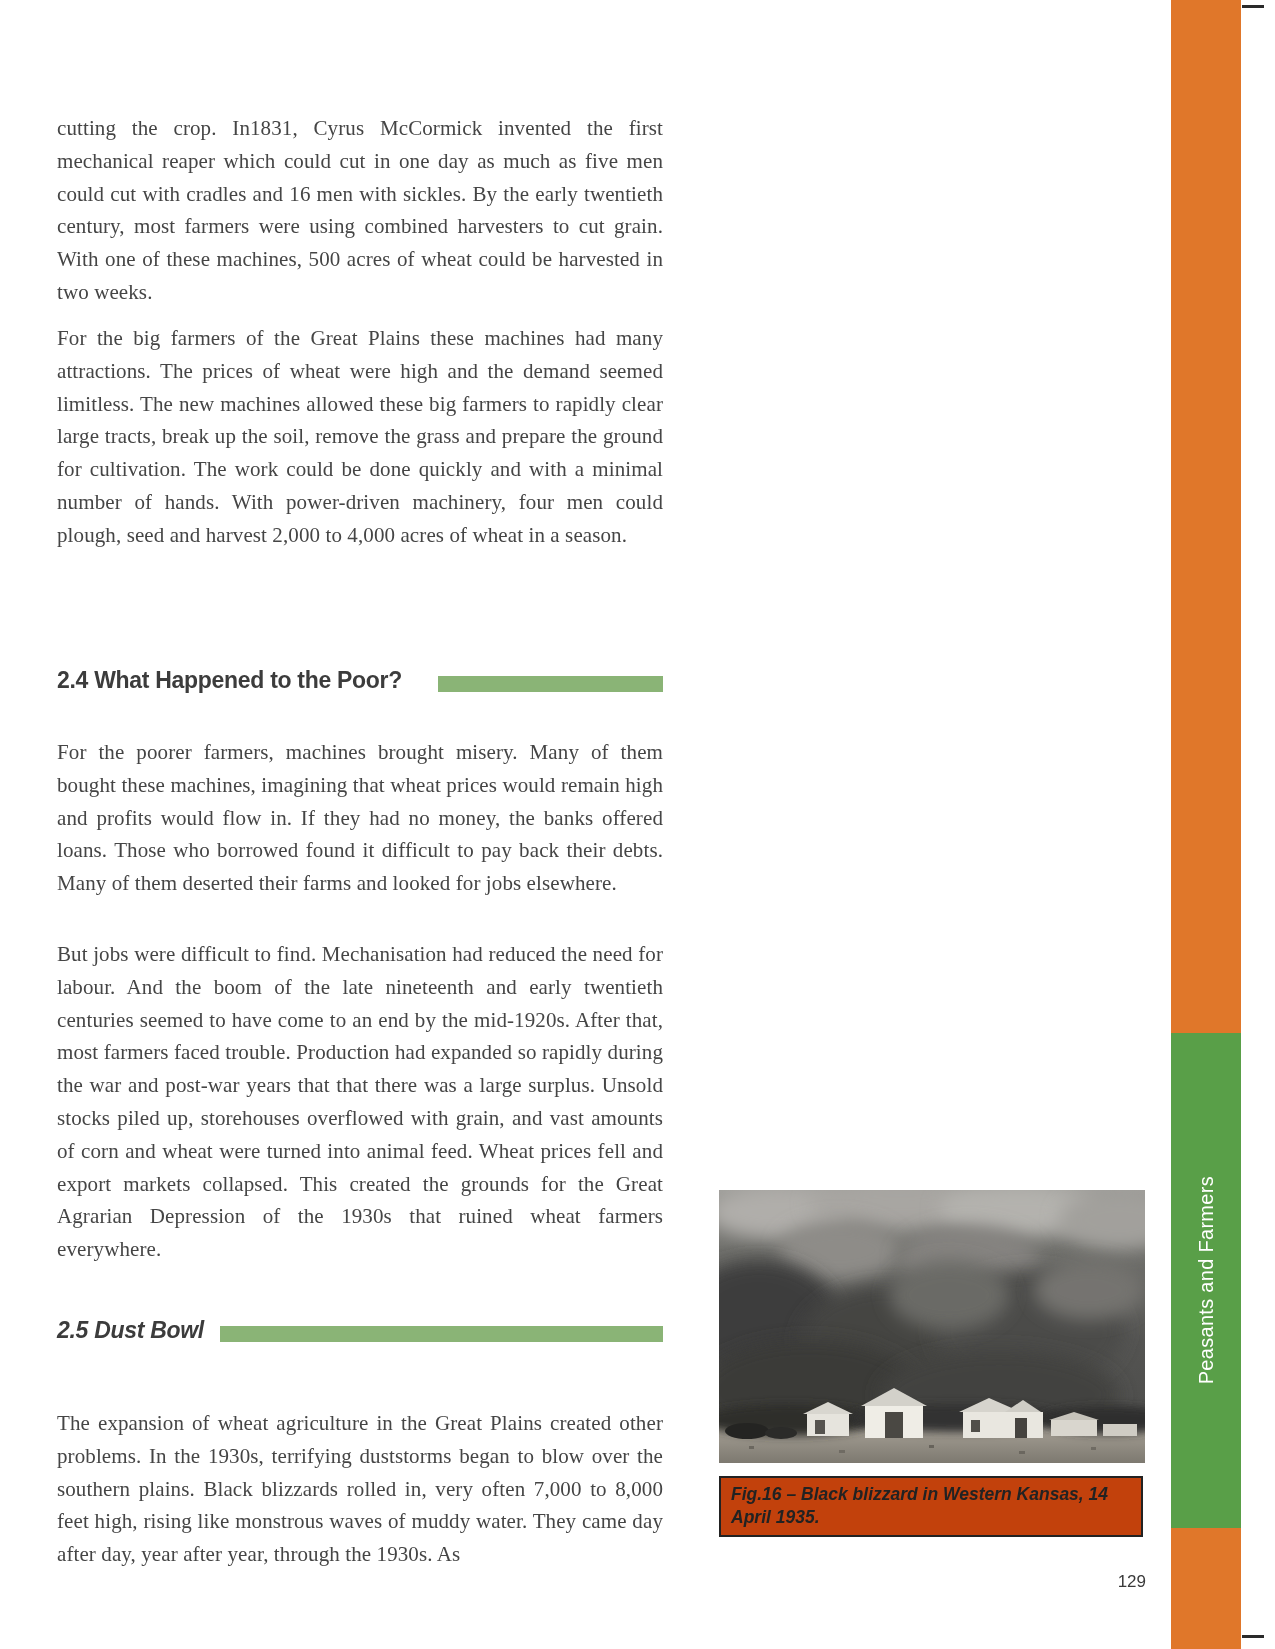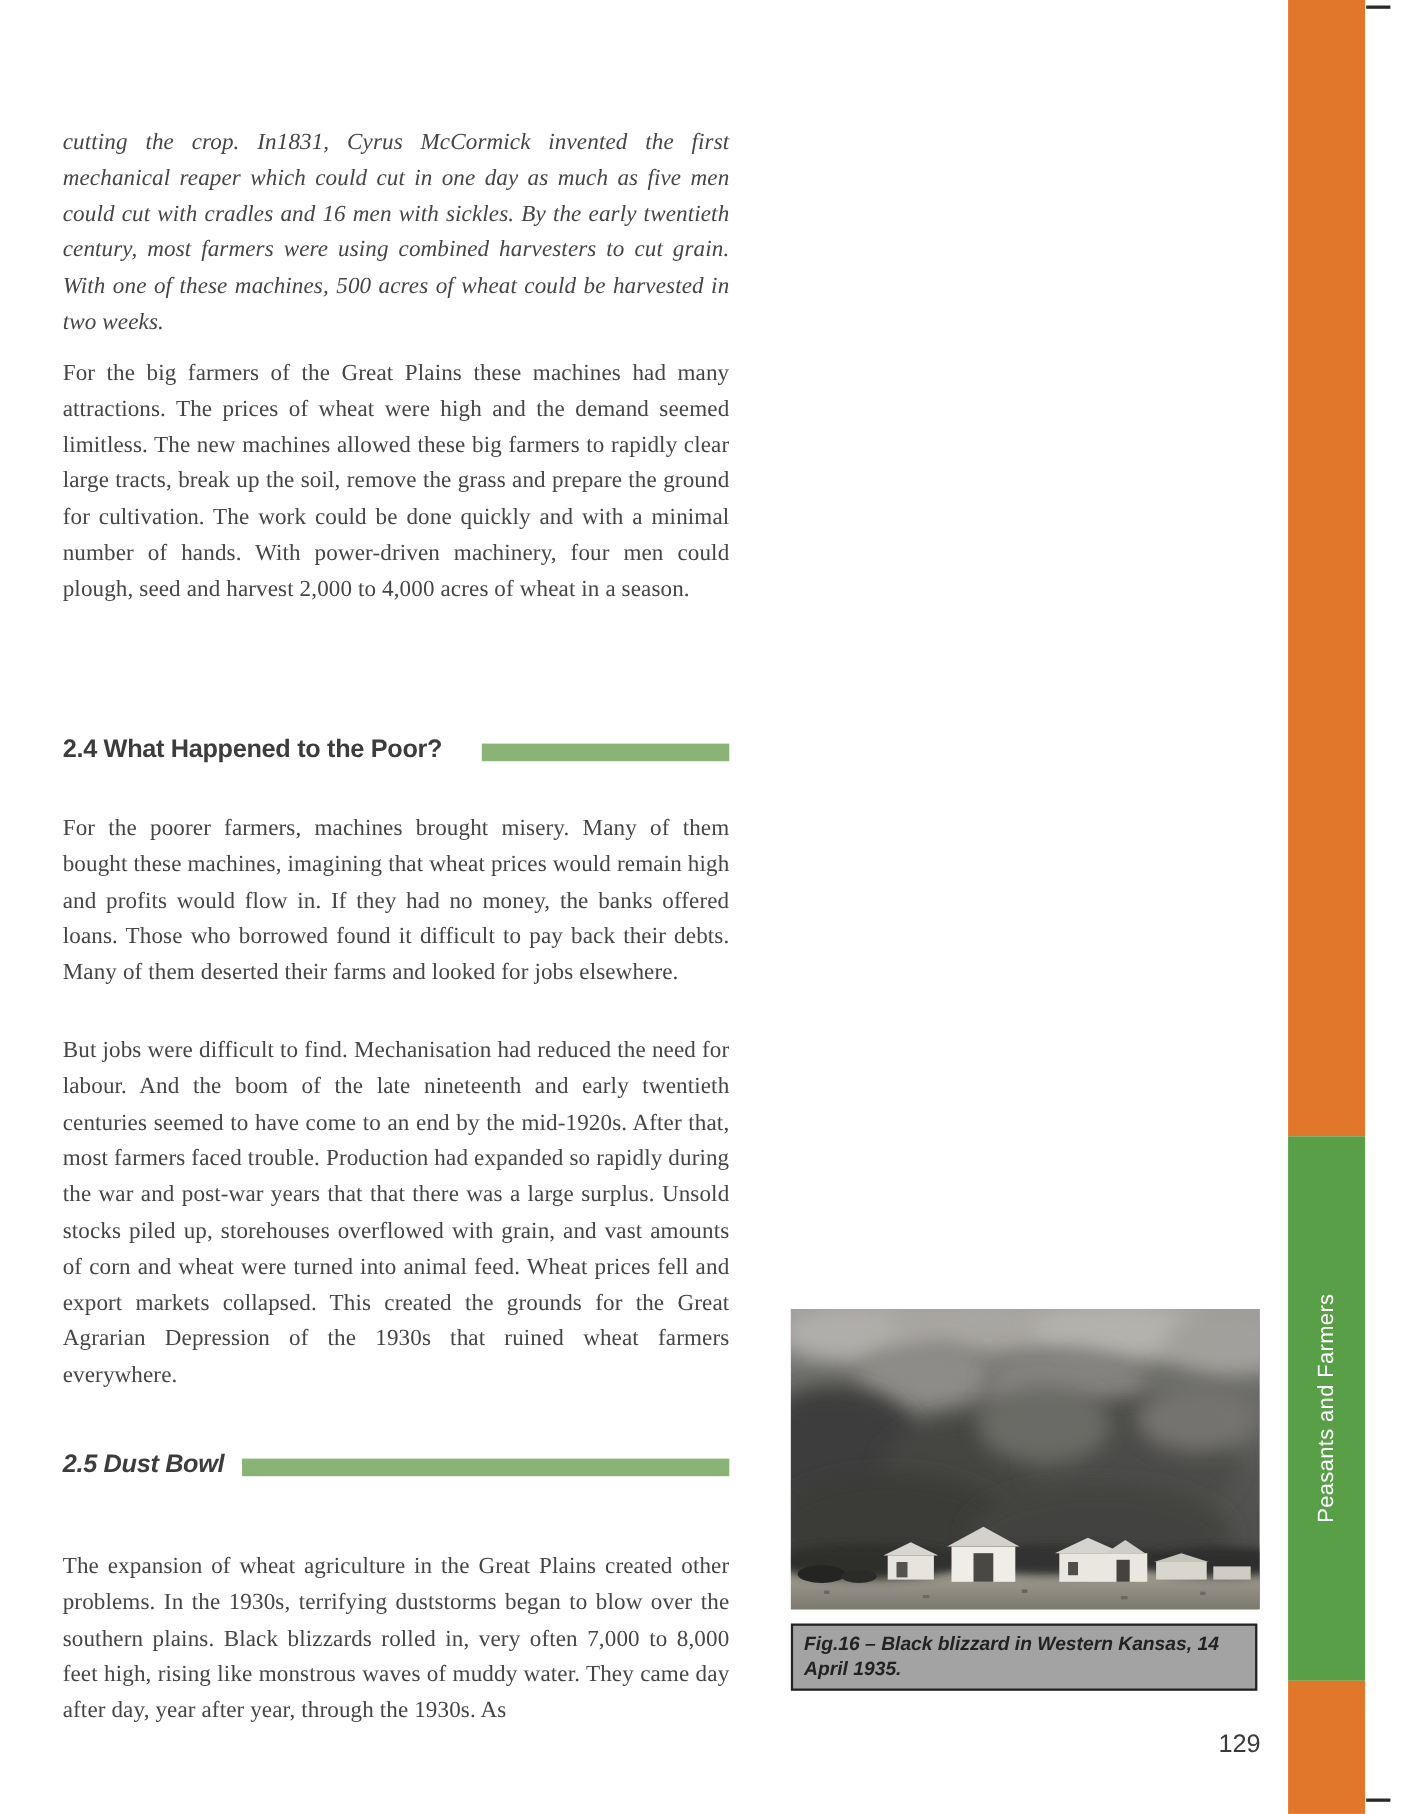--- a/index.html
+++ b/index.html
@@ -25,46 +25,46 @@
   .heading .rule{
     flex:1;height:16px;background:var(--green-bar);
     margin-left:16px;margin-bottom:2px;
   }
   .photo{
     position:absolute;left:719px;top:1190px;width:426px;height:273px;
     background:#555;
   }
   .caption-box{
     position:absolute;left:719px;top:1476px;width:424px;box-sizing:border-box;
-    border:2px solid #222;padding:5px 10px 6px 10px;background:#a3a3a3;
+    border:2px solid #222;padding:5px 10px 6px 10px;background:#c2410c;
     font-family:"Liberation Sans", sans-serif;font-style:italic;font-weight:700;
     font-size:17.5px;line-height:23px;color:#222;
   }
   .bar{position:absolute;left:1171px;width:70px;}
   .bar-orange-top{top:0;height:1033px;background:var(--orange);}
   .bar-green{top:1033px;height:495px;background:var(--green-side);
     display:flex;align-items:center;justify-content:center;}
   .bar-orange-bottom{top:1528px;height:121px;background:var(--orange);}
   .vertical-label{
     writing-mode:vertical-rl;transform:rotate(180deg);
     font-family:"Liberation Sans", sans-serif;font-size:20px;color:#ffffff;
     letter-spacing:0.3px;white-space:nowrap;
   }
   .reg-dash{position:absolute;left:1242px;width:22px;height:3px;background:#2a2a2a;}
   .reg-dash.top{top:5px;}
   .reg-dash.bottom{top:1635px;}
   .page-number{
     position:absolute;left:1106px;top:1572px;width:40px;text-align:right;
-    font-family:"Liberation Sans", sans-serif;font-size:23px;color:#3a3a3a;
+    font-family:"Liberation Sans", sans-serif;font-size:17px;color:#3a3a3a;
   }
 </style>
 </head>
 <body>
 
-<div class="block body-text" style="top:112px;font-style:italic;">cutting the crop. In1831, Cyrus McCormick invented the first mechanical reaper which could cut in one day as much as five men could cut with cradles and 16 men with sickles. By the early twentieth century, most farmers were using combined harvesters to cut grain. With one of these machines, 500 acres of wheat could be harvested in two weeks.</div>
+<div class="block body-text" style="top:112px;">cutting the crop. In1831, Cyrus McCormick invented the first mechanical reaper which could cut in one day as much as five men could cut with cradles and 16 men with sickles. By the early twentieth century, most farmers were using combined harvesters to cut grain. With one of these machines, 500 acres of wheat could be harvested in two weeks.</div>
 
 <div class="block body-text" style="top:322px;">For the big farmers of the Great Plains these machines had many attractions. The prices of wheat were high and the demand seemed limitless. The new machines allowed these big farmers to rapidly clear large tracts, break up the soil, remove the grass and prepare the ground for cultivation.  The work could be done quickly and with a minimal number of hands. With power-driven machinery, four men could plough, seed and harvest 2,000 to 4,000 acres of wheat in a season.</div>
 
 <div class="block heading" style="top:658px;gap:20px;">
   <span>2.4 What Happened to the Poor?</span>
   <span class="rule"></span>
 </div>
 
 <div class="block body-text" style="top:736px;">For the poorer farmers, machines brought misery. Many of them bought these machines, imagining that wheat prices would remain high and profits would flow in. If they had no money, the banks offered loans. Those who borrowed found it difficult to pay back their debts. Many of them deserted their farms and looked for jobs elsewhere.</div>
 

